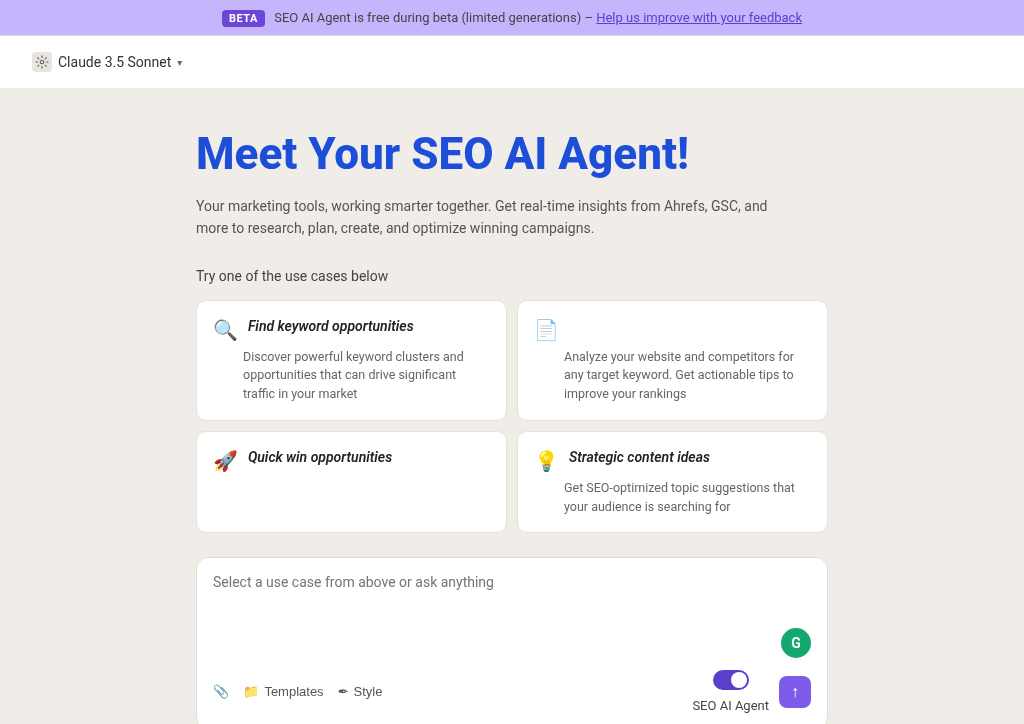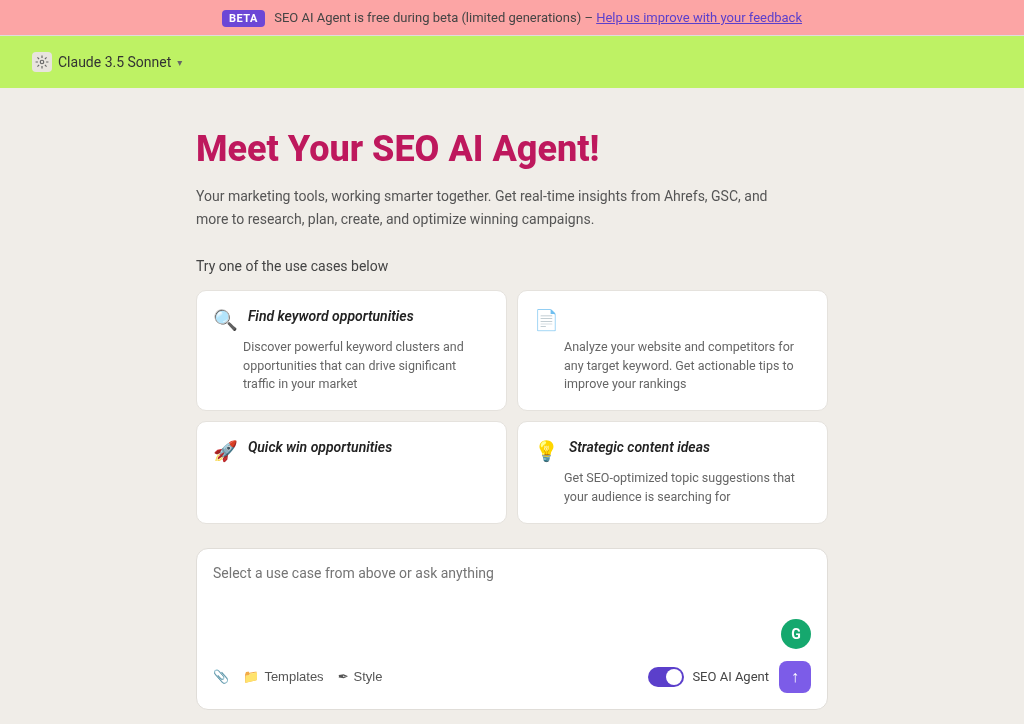--- a/index.html
+++ b/index.html
@@ -5,21 +5,21 @@
     * { box-sizing: border-box; margin: 0; padding: 0; }
     body {
       font-family: -apple-system, BlinkMacSystemFont, 'Segoe UI', Roboto, sans-serif;
       background: #f0ede8;
       min-height: 724px;
       color: #222;
     }
 
     
     .top-banner {
-      background: #fca5a5;
+      background: #c4b5fd;
       text-align: center;
       padding: 10px 9px;
       font-size: 13px;
       color: #444;
       border-bottom: 1px solid #ddd;
     }
     .beta-badge {
       background: #6c47d6;
       color: white;
       font-size: 11px;
@@ -30,21 +30,21 @@
       letter-spacing: 0.5px;
     }
     .banner-link {
       color: #5b3fcb;
       text-decoration: underline;
     }
 
     
     .header {
       padding: 12px 24px;
-      background: #bef264;
+      background: #ffffff;
       display: flex;
       align-items: center;
       gap: 8px;
     }
     .model-selector {
       display: flex;
       align-items: center;
       gap: 6px;
       cursor: pointer;
       font-size: 14px;
@@ -65,23 +65,23 @@
     .chevron-down { font-size: 10px; color: #666; }
 
     
     .main-content {
       max-width: 680px;
       margin: 0 auto;
       padding: 40px 24px 20px;
     }
 
     .page-title {
-      font-size: 36px;
+      font-size: 44px;
       font-weight: 800;
-      color: #be185d;
+      color: #1d4ed8;
       margin-bottom: 14px;
       line-height: 1.2;
     }
 
     .page-subtitle {
       font-size: 14px;
       color: #555;
       line-height: 1.6;
       margin-bottom: 28px;
       max-width: 580px;
@@ -205,20 +205,21 @@
       margin-left: auto;
     }
 
     
     .toggle-container {
       display: flex;
       align-items: center;
       gap: 8px;
       font-size: 13px;
       color: #444;
+      flex-direction: column;
     }
 
     .toggle-track {
       width: 36px;
       height: 20px;
       background: #5b3fcb;
       border-radius: 10px;
       position: relative;
       cursor: pointer;
     }

